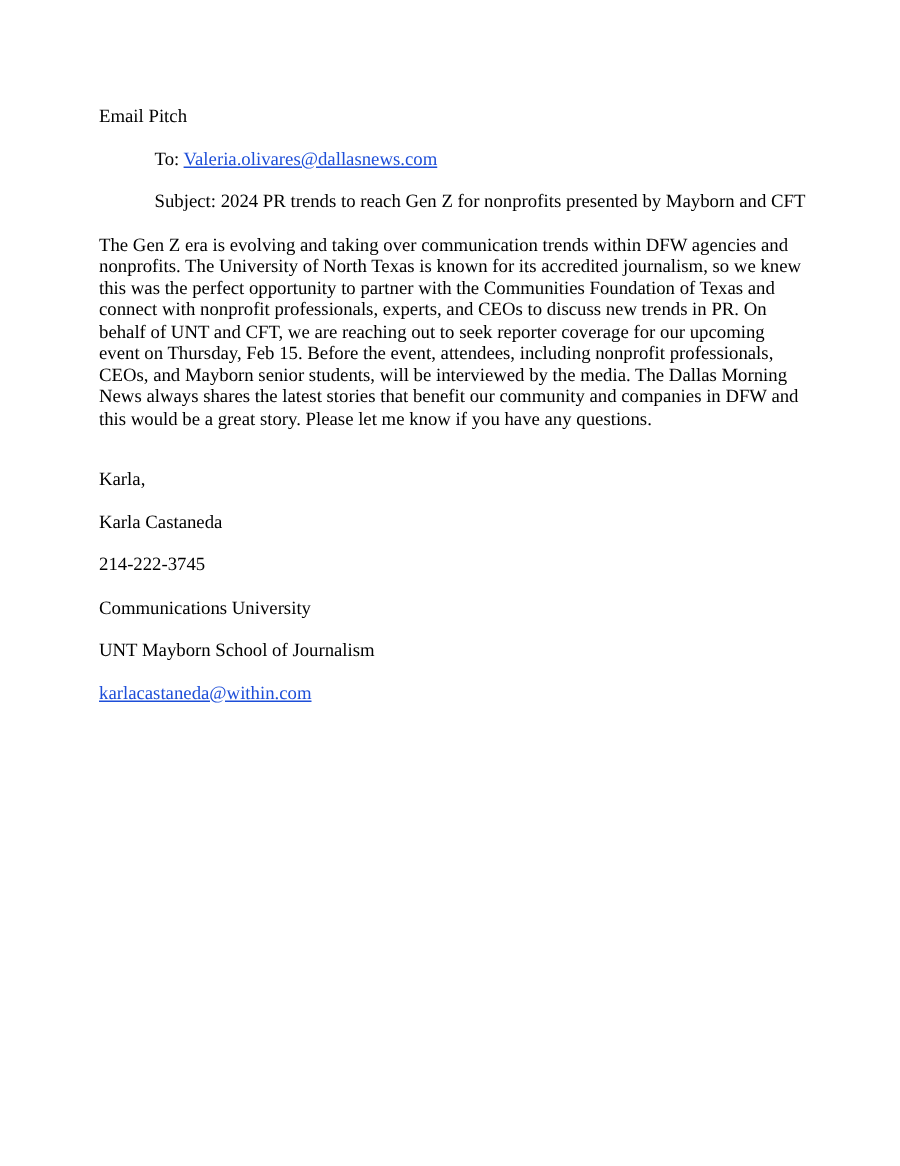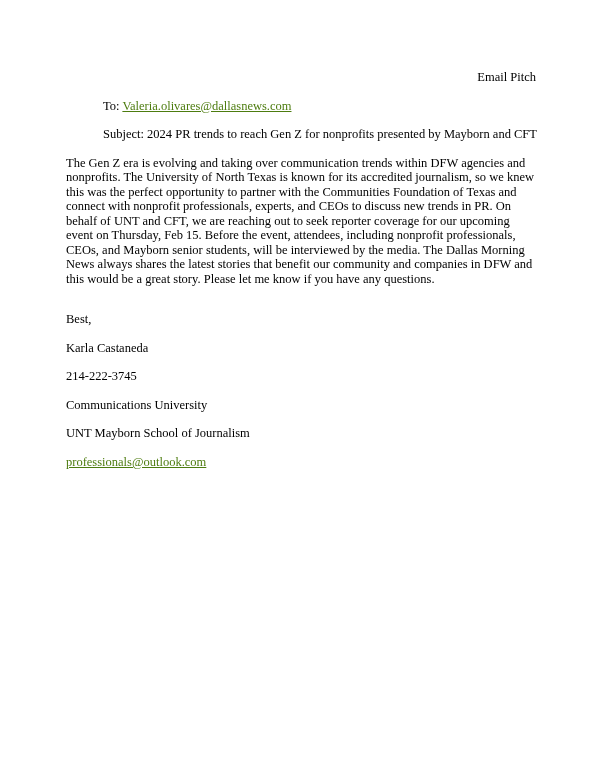--- a/index.html
+++ b/index.html
@@ -12,65 +12,65 @@
     width: 600px;
     height: 777px;
     margin: 0 auto;
     background: #ffffff;
     color: #000000;
     padding: 70px 64px 40px 66px;
     font-size: 12.5px;
     line-height: 1.16;
   }
   .doc-title {
-    text-align: right;
+    text-align: left;
     margin-bottom: 14px;
     font-weight: normal;
     font-size: 12.5px;
   }
   .meta-line {
     padding-left: 37px;
     margin-bottom: 14px;
     white-space: nowrap;
   }
   .body-paragraph {
     margin-bottom: 26px;
     text-align: left;
   }
   .sig-line {
     margin-bottom: 14px;
   }
   a.doc-link {
-    color: #4d7c0f;
+    color: #1d4ed8;
     text-decoration: underline;
     cursor: pointer;
   }
 </style>
 </head>
 <body>
 
 <div class="page">
 
   <h1 class="doc-title">Email Pitch</h1>
 
   <div class="meta-line">
     <span>To: </span><a class="doc-link">Valeria.olivares@dallasnews.com</a>
   </div>
 
   <div class="meta-line">Subject: 2024 PR trends to reach Gen Z for nonprofits presented by Mayborn and CFT</div>
 
   <p class="body-paragraph">The Gen Z era is evolving and taking over communication trends within DFW agencies and nonprofits. The University of North Texas is known for its accredited journalism, so we knew this was the perfect opportunity to partner with the Communities Foundation of Texas and connect with nonprofit professionals, experts, and CEOs to discuss new trends in PR. On behalf of UNT and CFT, we are reaching out to seek reporter coverage for our upcoming event on Thursday, Feb 15. Before the event, attendees, including nonprofit professionals, CEOs, and Mayborn senior students, will be interviewed by the media. The Dallas Morning News always shares the latest stories that benefit our community and companies in DFW and this would be a great story. Please let me know if you have any questions.</p>
 
-  <div class="sig-line">Best,</div>
+  <div class="sig-line">Karla,</div>
 
   <div class="sig-line">Karla Castaneda</div>
 
   <div class="sig-line">214-222-3745</div>
 
   <div class="sig-line">Communications University</div>
 
   <div class="sig-line">UNT Mayborn School of Journalism</div>
 
   <div class="sig-line">
-    <a class="doc-link">professionals@outlook.com</a>
+    <a class="doc-link">karlacastaneda@within.com</a>
   </div>
 
 </div>
 
 </body></html>

